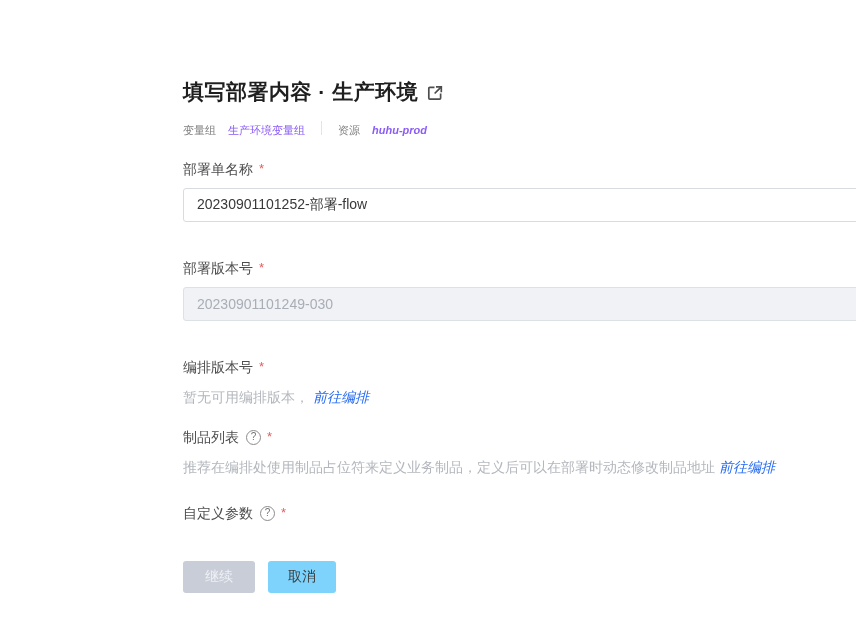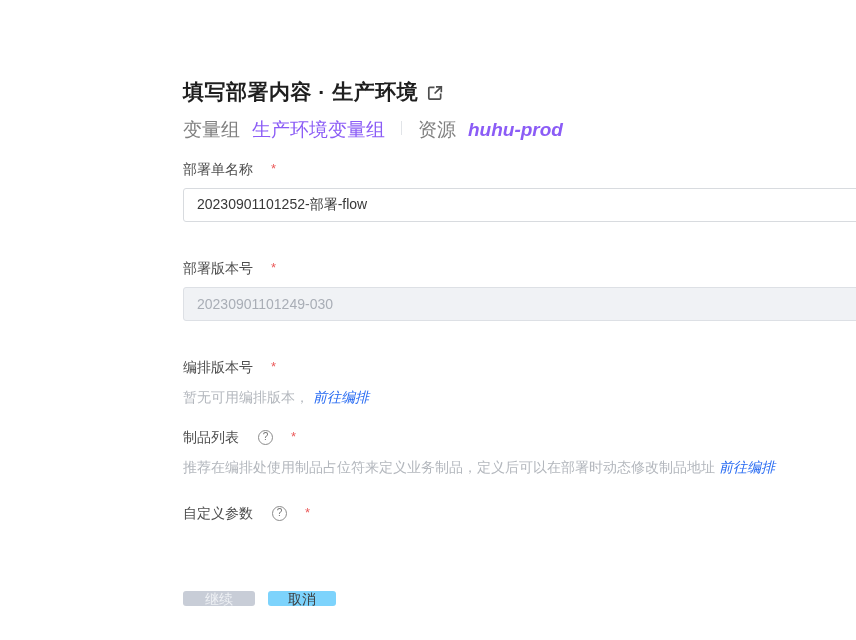--- a/index.html
+++ b/index.html
@@ -21,30 +21,30 @@
     color: #1f1f1f;
     letter-spacing: 0.5px;
     line-height: 28px;
   }
   .ext-icon { width: 18px; height: 18px; color: #4d4d4d; margin-top: 2px; cursor: pointer; }
   .ext-icon svg { display: block; width: 100%; height: 100%; }
   
   .meta-row {
     margin-top: 15px;
     display: flex;
-    font-size: 19px;
+    font-size: 11px;
     line-height: 18px;
   }
   .meta-label { color: #808080; }
   .meta-link { color: #8b5cf6; text-decoration: none; margin-left: 12px; cursor: pointer; }
   .meta-link.bold { font-weight: 600; font-style: italic; }
   .meta-divider { width: 1px; height: 14px; background: #e1e4e8; margin: 0 16px; }
   
   .field { margin-top: 20px; }
-  .field-label-row { display: flex; align-items: center; height: 20px; gap: 12px; }
+  .field-label-row { display: flex; align-items: center; height: 20px; }
   .field-label { font-size: 14px; color: #4d4d4d; line-height: 20px; }
   .required-mark { color: #eb5a5a; font-size: 13px; margin-left: 6px; margin-top: -2px; }
   .help-icon {
     display: inline-flex; align-items: center; justify-content: center;
     width: 15px; height: 15px;
     border: 1px solid #8c8c8c; border-radius: 50%;
     color: #737373; font-size: 10px; line-height: 1;
     margin-left: 7px; cursor: pointer;
   }
   .text-input {
@@ -68,27 +68,26 @@
   }
   .field-gap { margin-top: 36px; }
   .hint-row { margin-top: 11px; font-size: 14px; line-height: 19px; }
   .hint-text { color: #b3b7bd; }
   .hint-link { color: #2468f2; text-decoration: none; cursor: pointer; font-style: italic; }
   .mt-30 { }
   .mt-25 { margin-top: 26px; }
   
   .button-row { margin-top: 38px; display: flex; align-items: center; }
   .btn {
-    height: 15px;
+    height: 32px;
     border: none;
     border-radius: 3px;
     font-size: 14px;
     cursor: pointer;
     font-family: Liberation Serif, serif;
-    margin-top: 30px;
   }
   .btn-primary-disabled {
     width: 72px;
     background: #c8cdd7;
     color: #eef0f4;
     cursor: not-allowed;
   }
   .btn-cancel {
     width: 68px;
     background: #7dd3fc;

